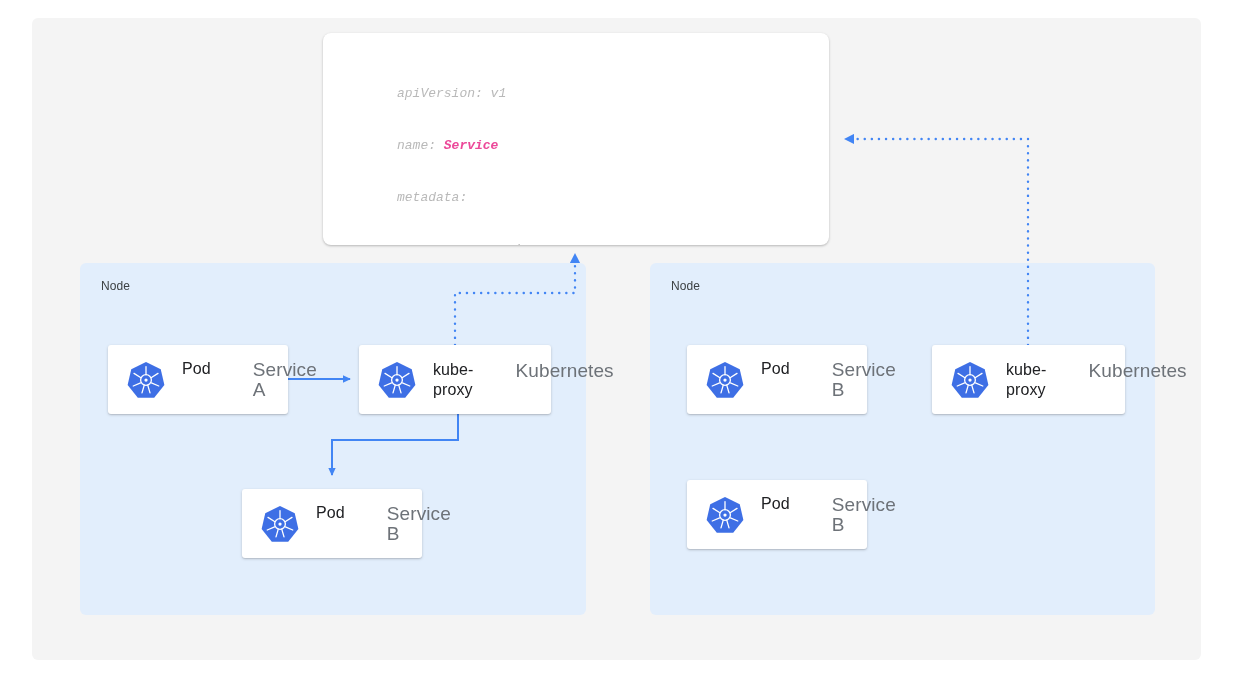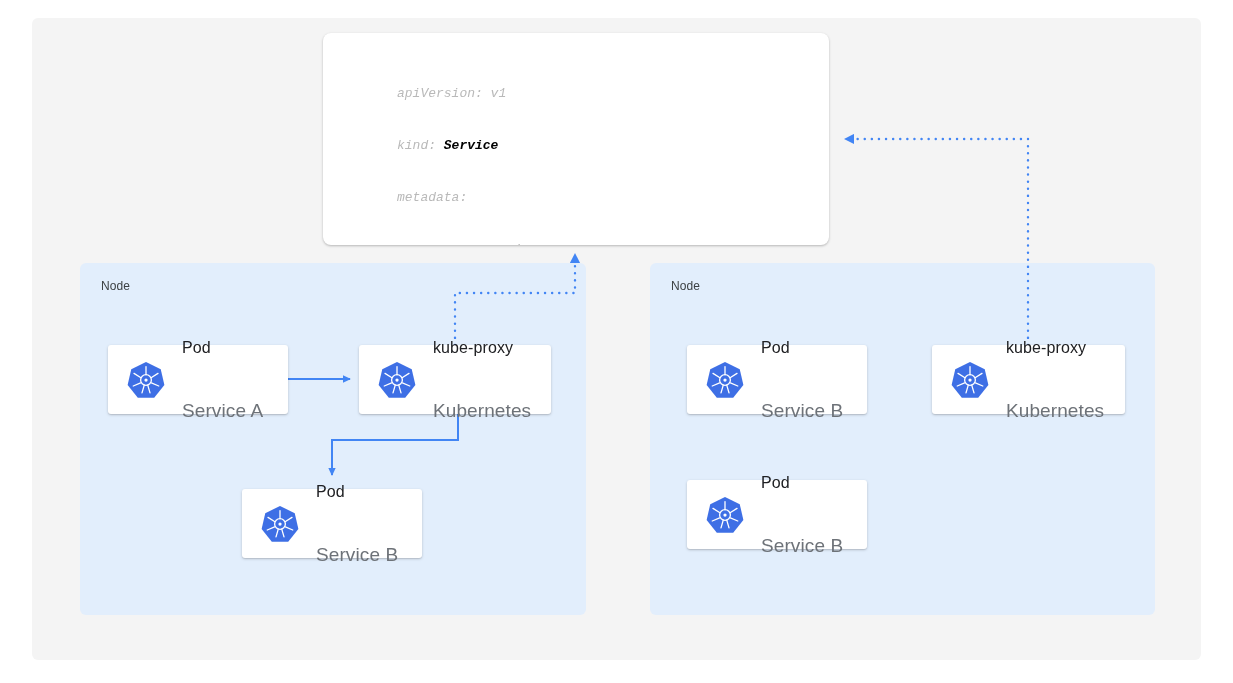--- a/index.html
+++ b/index.html
@@ -50,21 +50,21 @@
     left: 74px;
     top: 17px;
     font-family: "Liberation Mono", "DejaVu Sans Mono", monospace;
     font-size: 13px;
     line-height: 17.4px;
     font-style: italic;
     color: #b9b9b9;
     white-space: pre;
   }
   .yaml-line { display: block; }
-  .yaml-line .em { color: #000000; font-weight: bold; }
+  .yaml-line .em { color: #ec4899; font-weight: bold; }
 
   
   .node {
     position: absolute;
     background: #e2eefc;
     border-radius: 6px;
   }
   .node-a { left: 80px;  top: 263px; width: 506px; height: 352px; }
   .node-b { left: 650px; top: 263px; width: 505px; height: 352px; }
   .node-label {
@@ -87,21 +87,21 @@
     box-sizing: border-box;
   }
   .card .logo {
     width: 40px;
     height: 40px;
     flex: 0 0 40px;
     margin-left: 18px;
     margin-right: 16px;
   }
   .card .logo svg { display: block; width: 40px; height: 40px; }
-  .card .txt { display: flex; flex-direction: column; justify-content: flex-end; gap: 42px; }
+  .card .txt { display: flex; flex-direction: row; justify-content: flex-end; gap: 42px; }
   .card .ttl {
     font-size: 16px;
     color: #202124;
     line-height: 20px;
     letter-spacing: 0.1px;
   }
   .card .sub {
     font-size: 19px;
     color: #6d7278;
     line-height: 20px;
@@ -128,21 +128,21 @@
 </head>
 <body>
 
 <div id="stage">
 
   <div class="canvas"></div>
 
   <div class="yaml-card">
     <div class="yaml-body">
       <span class="yaml-line">apiVersion: v1</span>
-      <span class="yaml-line"><span>kind: </span><span class="em">Service</span></span>
+      <span class="yaml-line"><span>name: </span><span class="em">Service</span></span>
       <span class="yaml-line">metadata:</span>
       <span class="yaml-line">  name: my-service</span>
       
       
       
       
       
       
       
     </div>

